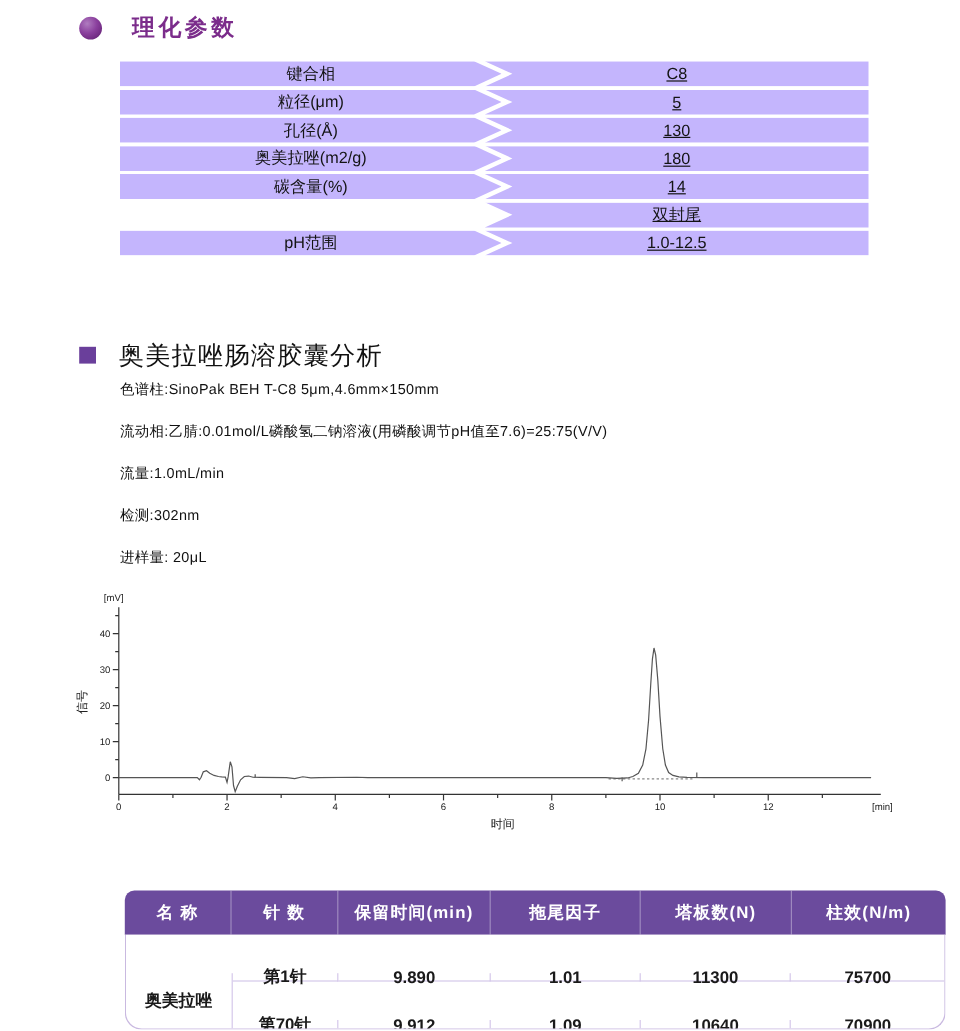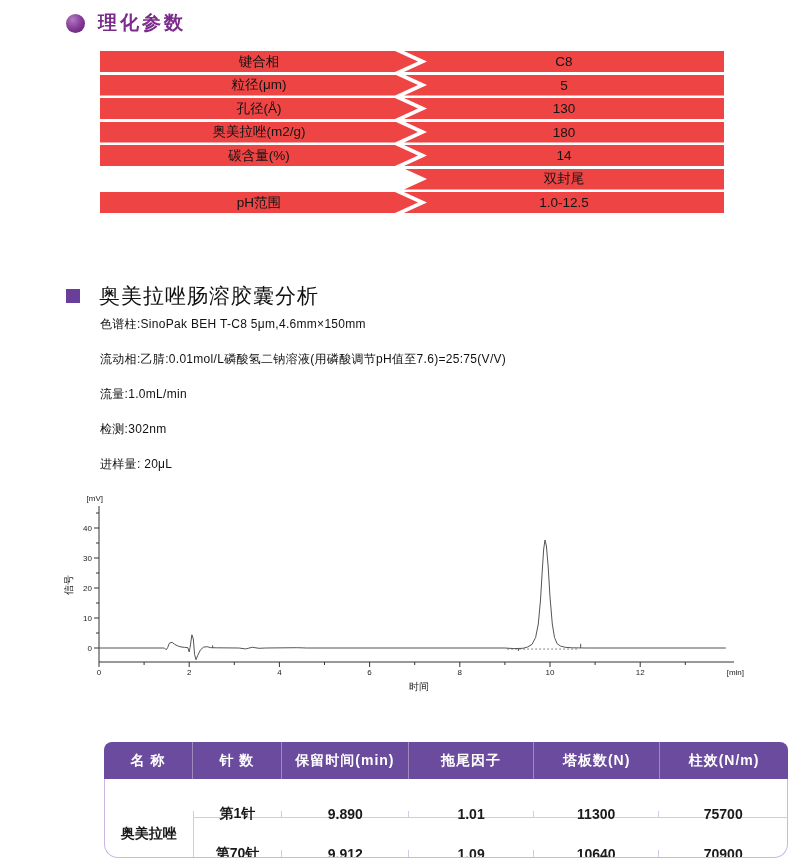--- a/index.html
+++ b/index.html
@@ -1,31 +1,31 @@
 <!DOCTYPE html>
 <html><head>
 <meta charset="utf-8">
 <style>
   html,body{margin:0;padding:0;}
   body{
     width:800px;height:859px;position:relative;background:#ffffff;
     font-family:"Liberation Sans","DejaVu Sans",sans-serif;overflow:hidden;color:#111;
   }
   
-  #sec1{position:absolute;left:66px;top:10px;display:flex;align-items:center;gap:13px;justify-content:center;}
+  #sec1{position:absolute;left:66px;top:10px;display:flex;align-items:center;gap:25px;justify-content:center;}
   .bullet{width:19px;height:19px;border-radius:50%;
     background:radial-gradient(circle at 35% 30%, #b07cc0 0%, #8a3f9d 45%, #5a1a6b 100%);}
   .sec1-title{font-size:19px;font-weight:bold;color:#7b2c8b;letter-spacing:3px;margin:0;}
   
   #phys{position:absolute;left:100px;top:51px;width:641px;}
   .prow{position:relative;height:21px;margin-bottom:2.5px;}
-  .pcell{position:absolute;top:0;bottom:0;background:#ef4444;display:flex;align-items:center;justify-content:center;
+  .pcell{position:absolute;top:0;bottom:0;background:#c4b5fd;display:flex;align-items:center;justify-content:center;
     font-size:13.5px;font-weight:500;color:#141414;}
   .pl{left:0;width:318px;clip-path:polygon(0 0, calc(100% - 23px) 0, 100% 50%, calc(100% - 23px) 100%, 0 100%);}
-  .pr{left:304px;right:17px;clip-path:polygon(0 0, 100% 0, 100% 100%, 0 100%, 23px 50%);}
+  .pr{left:304px;right:17px;clip-path:polygon(0 0, 100% 0, 100% 100%, 0 100%, 23px 50%);text-decoration:underline;}
   
   #sec2{position:absolute;left:66px;top:282px;display:flex;align-items:center;gap:19px;}
   .square{width:14px;height:14px;background:#6a3f9b;}
   .sec2-title{font-size:21px;font-weight:normal;color:#111;margin:0;letter-spacing:1px;}
   #conds{position:absolute;left:100px;top:316px;width:670px;}
   #conds p{margin:0 0 19px 0;font-size:12px;line-height:16px;color:#111;font-weight:500;letter-spacing:0.3px;}
   
   #chartbox{position:absolute;left:58px;top:488px;width:692px;height:207px;}
   
   #results{position:absolute;left:68px;top:742px;width:684px;font-size:14px;padding-left:36px;}

